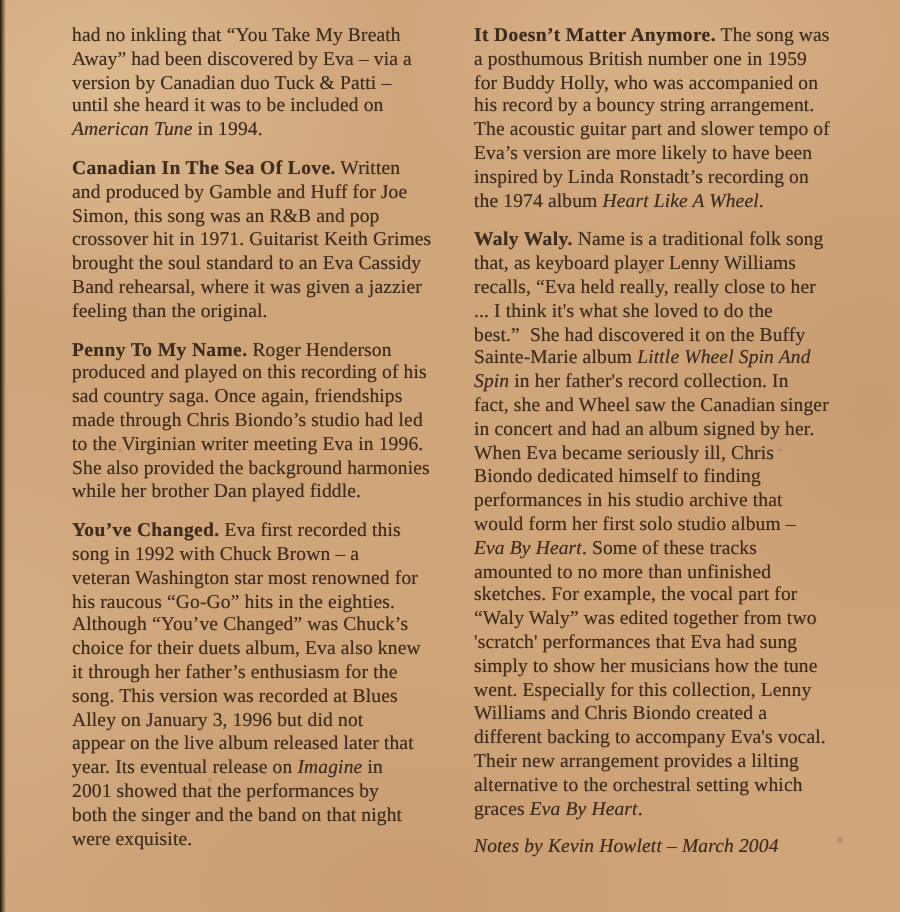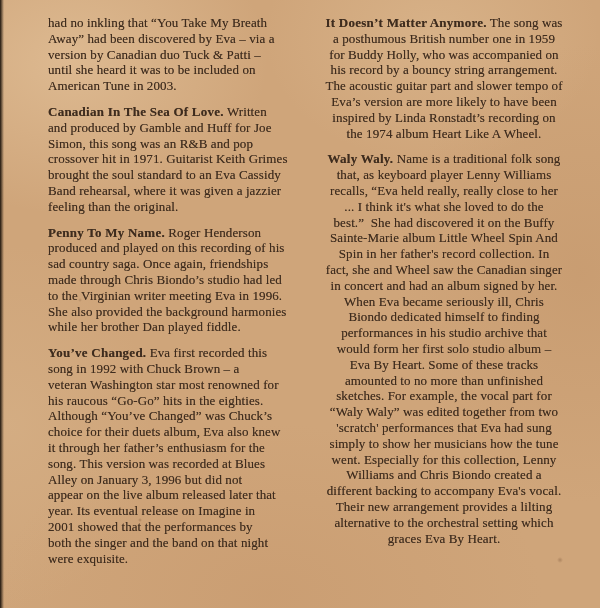--- a/index.html
+++ b/index.html
@@ -36,40 +36,40 @@
   .col {
     position: absolute;
     top: 15px;
     color: #3e2c1e;
     font-size: 13px;
     line-height: 15.8px;
     letter-spacing: 0.1px;
     text-shadow: 0 0 0.5px rgba(62,44,30,0.55);
   }
   #col-left  { left: 48px;  width: 252px; }
-  #col-right { left: 316px; width: 256px; text-align: center; }
+  #col-right { left: 316px; width: 256px; }
   .para {
     margin: 0 0 10px 0;
     white-space: pre;
   }
   .run-b { font-weight: 700; letter-spacing: 0.25px; }
-  .run-i { }
+  .run-i { font-style: italic; }
   .run-n { }
 </style>
 </head>
 <body>
 
 <div class="page">
   <div class="edge-left"></div>
   <div class="col" id="col-left">
       <p class="para"><span class="run-n">had no inkling that “You Take My Breath
 Away” had been discovered by Eva – via a
 version by Canadian duo Tuck &amp; Patti –
 until she heard it was to be included on
-</span><span class="run-i">American Tune</span><span class="run-n"> in 2003.</span></p>
+</span><span class="run-i">American Tune</span><span class="run-n"> in 1994.</span></p>
       <p class="para"><span class="run-b">Canadian In The Sea Of Love.</span><span class="run-n"> Written
 and produced by Gamble and Huff for Joe
 Simon, this song was an R&amp;B and pop
 crossover hit in 1971. Guitarist Keith Grimes
 brought the soul standard to an Eva Cassidy
 Band rehearsal, where it was given a jazzier
 feeling than the original.</span></p>
       <p class="para"><span class="run-b">Penny To My Name.</span><span class="run-n"> Roger Henderson
 produced and played on this recording of his
 sad country saga. Once again, friendships
@@ -119,14 +119,15 @@
 sketches. For example, the vocal part for
 “Waly Waly” was edited together from two
 'scratch' performances that Eva had sung
 simply to show her musicians how the tune
 went. Especially for this collection, Lenny
 Williams and Chris Biondo created a
 different backing to accompany Eva's vocal.
 Their new arrangement provides a lilting
 alternative to the orchestral setting which
 graces </span><span class="run-i">Eva By Heart</span><span class="run-n">.</span></p>
+      <p class="para"><span class="run-i">Notes by Kevin Howlett – March 2004</span></p>
     </div>
 </div>
 
 </body></html>

